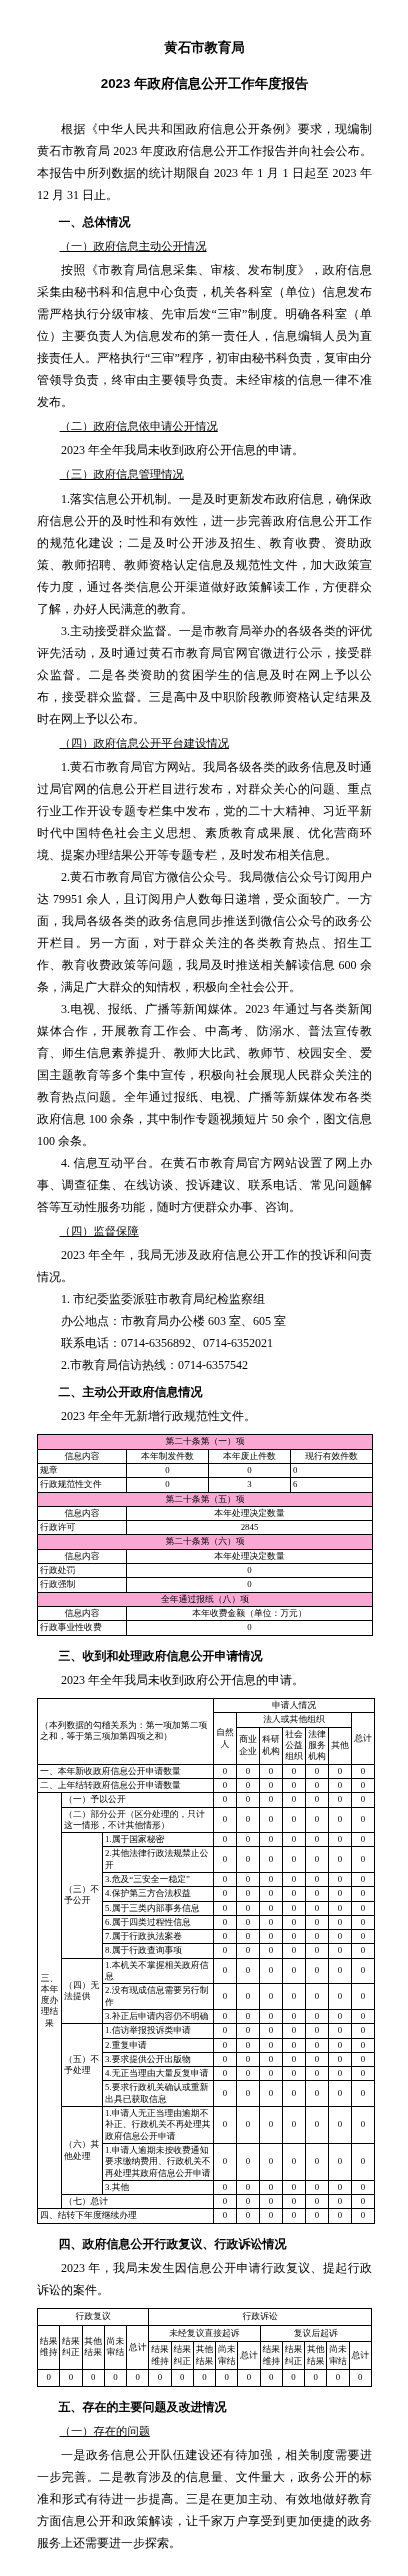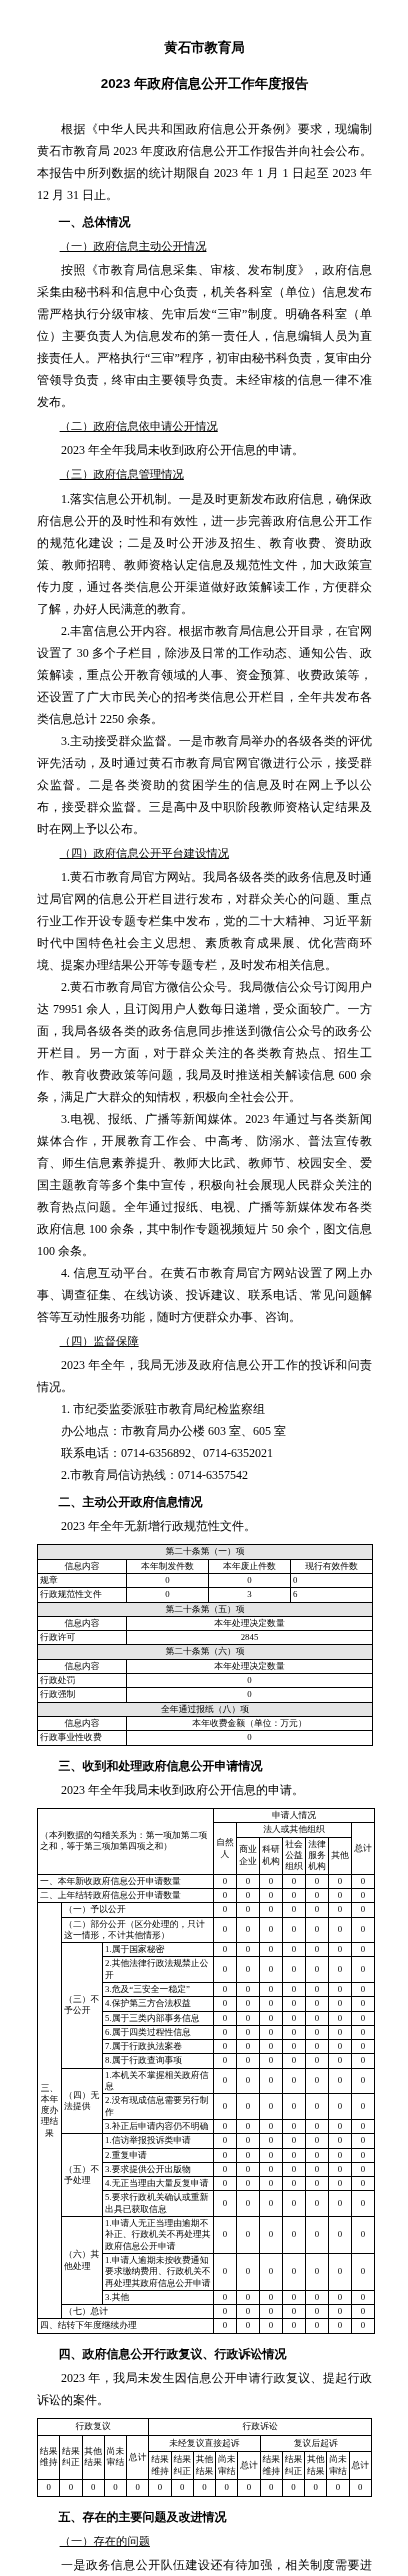--- a/index.html
+++ b/index.html
@@ -13,21 +13,21 @@
   .title.t1{ margin-top:9.3px; }
   .title.t2{ margin-top:18.5px; margin-bottom:25px; }
   .h1{ font-family:"Liberation Sans", sans-serif; font-weight:bold;
     font-size:12px; line-height:22px; text-indent:1.8em; margin:5.2px 0 2.1px 0; }
   .h2{ font-size:11.3px; line-height:22px; text-indent:2em; margin:2.1px 0;text-decoration:underline; }
   .p{ font-size:12px; line-height:22px; text-indent:2em; text-align:justify; margin:0; }
   table.doc-table{ width:100%; border-collapse:collapse; border:1px solid #000;
     margin:7.2px 0 9.3px 0; table-layout:fixed; }
   table.doc-table td{ border:0.5px solid #000; padding:1px 2.1px; font-size:8.8px;
     line-height:11.3px; vertical-align:middle; word-break:break-all; }
-  td.sec{ background:#e5e5e5; text-align:center; font-size:9.3px; padding:2.1px 1px; }
+  td.sec{ background:#f9a8d4; text-align:center; font-size:9.3px; padding:2.1px 1px; }
   td.ch{ text-align:center; }
   td.item{ text-align:left; }
   td.num{ text-align:center; font-family:"Liberation Serif", serif; }
   td.numl{ text-align:left; }
   td.lbl{ text-align:left;margin-left:40px; }
   td.vg{ text-align:center; }
   td.g2{ text-align:left; }
   td.v{ text-align:center; }
   td.note{ font-size:7.7px; line-height:12.4px; text-align:left; padding:3.1px 4.1px; }
   table.applications td{ font-size:8.8px; }
@@ -41,21 +41,20 @@
   <div class="title t2">2023 年政府信息公开工作年度报告</div>
   <div>
       <div class="p">根据《中华人民共和国政府信息公开条例》要求，现编制黄石市教育局 2023 年度政府信息公开工作报告并向社会公布。本报告中所列数据的统计期限自 2023 年 1 月 1 日起至 2023 年 12 月 31 日止。</div>
       <div class="h1">一、总体情况</div>
       <div class="h2">（一）政府信息主动公开情况</div>
       <div class="p">按照《市教育局信息采集、审核、发布制度》，政府信息采集由秘书科和信息中心负责，机关各科室（单位）信息发布需严格执行分级审核、先审后发“三审”制度。明确各科室（单位）主要负责人为信息发布的第一责任人，信息编辑人员为直接责任人。严格执行“三审”程序，初审由秘书科负责，复审由分管领导负责，终审由主要领导负责。未经审核的信息一律不准发布。</div>
       <div class="h2">（二）政府信息依申请公开情况</div>
       <div class="p">2023 年全年我局未收到政府公开信息的申请。</div>
       <div class="h2">（三）政府信息管理情况</div>
       <div class="p">1.落实信息公开机制。一是及时更新发布政府信息，确保政府信息公开的及时性和有效性，进一步完善政府信息公开工作的规范化建设；二是及时公开涉及招生、教育收费、资助政策、教师招聘、教师资格认定信息及规范性文件，加大政策宣传力度，通过各类信息公开渠道做好政策解读工作，方便群众了解，办好人民满意的教育。</div>
-      <div class="p">2.丰富信息公开内容。根据市教育局信息公开目录，在官网设置了 30 多个子栏目，除涉及日常的工作动态、通知公告、政策解读，重点公开教育领域的人事、资金预算、收费政策等，还设置了广大市民关心的招考类信息公开栏目，全年共发布各类信息总计 2250 余条。</div>
       <div class="p">3.主动接受群众监督。一是市教育局举办的各级各类的评优评先活动，及时通过黄石市教育局官网官微进行公示，接受群众监督。二是各类资助的贫困学生的信息及时在网上予以公布，接受群众监督。三是高中及中职阶段教师资格认定结果及时在网上予以公布。</div>
       <div class="h2">（四）政府信息公开平台建设情况</div>
       <div class="p">1.黄石市教育局官方网站。我局各级各类的政务信息及时通过局官网的信息公开栏目进行发布，对群众关心的问题、重点行业工作开设专题专栏集中发布，党的二十大精神、习近平新时代中国特色社会主义思想、素质教育成果展、优化营商环境、提案办理结果公开等专题专栏，及时发布相关信息。</div>
       <div class="p">2.黄石市教育局官方微信公众号。我局微信公众号订阅用户达 79951 余人，且订阅用户人数每日递增，受众面较广。一方面，我局各级各类的政务信息同步推送到微信公众号的政务公开栏目。另一方面，对于群众关注的各类教育热点、招生工作、教育收费政策等问题，我局及时推送相关解读信息 600 余条，满足广大群众的知情权，积极向全社会公开。</div>
       <div class="p">3.电视、报纸、广播等新闻媒体。2023 年通过与各类新闻媒体合作，开展教育工作会、中高考、防溺水、普法宣传教育、师生信息素养提升、教师大比武、教师节、校园安全、爱国主题教育等多个集中宣传，积极向社会展现人民群众关注的教育热点问题。全年通过报纸、电视、广播等新媒体发布各类政府信息 100 余条，其中制作专题视频短片 50 余个，图文信息 100 余条。</div>
       <div class="p">4. 信息互动平台。在黄石市教育局官方网站设置了网上办事、调查征集、在线访谈、投诉建议、联系电话、常见问题解答等互动性服务功能，随时方便群众办事、咨询。</div>
       <div class="h2">（四）监督保障</div>
       <div class="p">2023 年全年，我局无涉及政府信息公开工作的投诉和问责情况。</div>
       <div class="p">1. 市纪委监委派驻市教育局纪检监察组</div>
       <div class="p">办公地点：市教育局办公楼 603 室、605 室</div>

